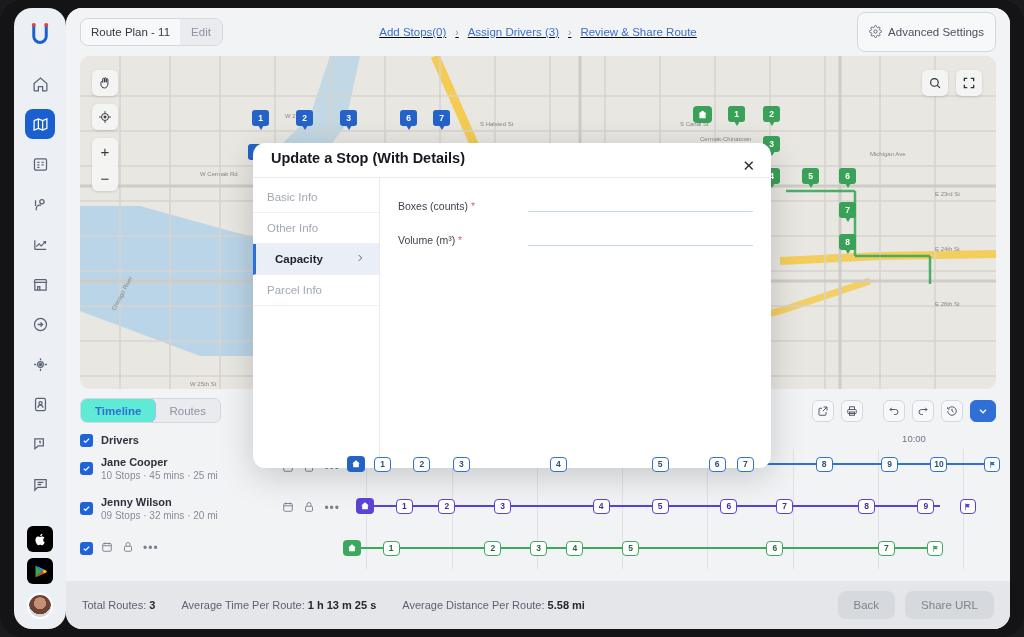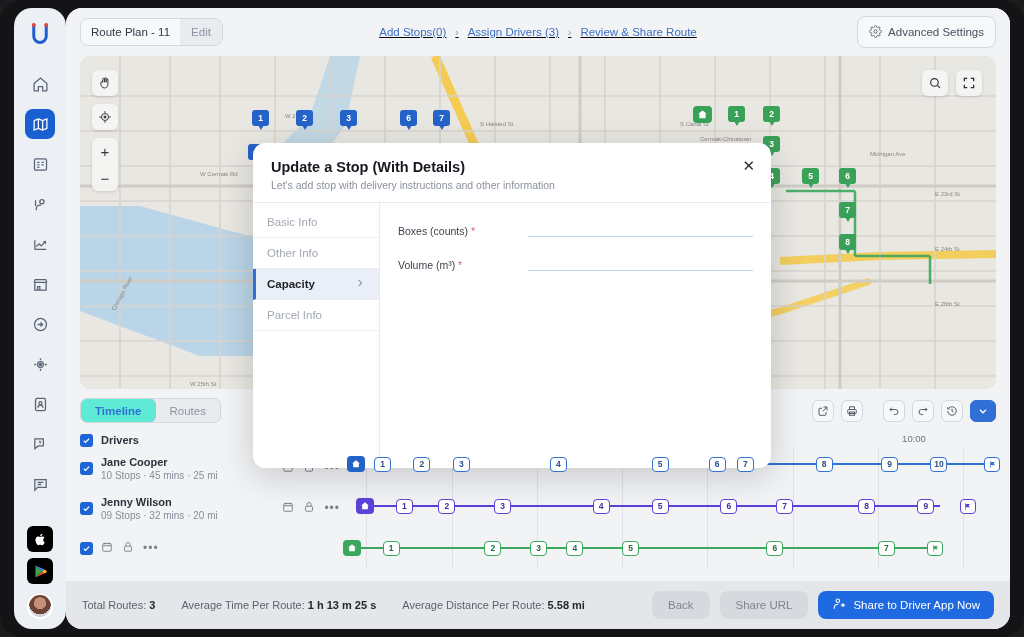--- a/index.html
+++ b/index.html
@@ -96,21 +96,21 @@
     pointer-events: none;
     text-decoration: underline;
   }
   #crumbs > * { pointer-events: auto; }
   .crumb { font-size: 11.5px; color: #3d6fc4; }
   .crumb-sep { font-size: 10px; color: #7e96c4; }
 
   .adv-btn {
     margin-left: auto;
     display: flex; align-items: center; gap: 6px;
-    height: 32px; padding: 0 11px;
+    height: 40px; padding: 0 11px;
     border: 1px solid #d3d7de; border-radius: 8px;
     background: #f7f8fa;
     font-size: 11.5px; color: #4a5160;
   }
   .adv-btn svg { width: 13px; height: 13px; color: #5b6475; }
 
   
   #map {
     position: relative; margin: 0 14px;
     height: 333px; border-radius: 10px;
@@ -296,41 +296,41 @@
   
   #modal {
     position: absolute; left: 187px; top: 135px;
     width: 518px; height: 325px;
     background: #fff; border-radius: 12px;
     box-shadow: 0 8px 34px #0000002e;
     overflow: hidden;
     display: flex; flex-direction: column;
   }
   .m-head {
-    padding: 16px 18px 11px;
+    padding: 7px 18px 11px;
     border-bottom: 1px solid #e8eaee;
     position: relative;
   }
   .m-title { font-size: 14.5px; font-weight: 700; color: #15181e; }
   .m-sub { font-size: 10.5px; color: #8a919d; margin-top: 4px; }
   .m-close {
     position: absolute; right: 16px; top: 15px;
     font-size: 15px; color: #2b2f36; line-height: 1;
   }
   .m-body { flex: 1; display: flex; }
   .m-nav { width: 127px; border-right: 1px solid #e8eaee; padding-top: 4px; }
   .m-nav-item {
     height: 31px; padding: 0 14px;
     display: flex; align-items: center;
     font-size: 11.5px; color: #a2a8b3;
     border-bottom: 1px solid #eef0f3;
   }
   .m-nav-item.active {
     background: #eaeff7; color: #1d2129; font-weight: 700;
-    border-left: 3px solid #2f6fd6; padding-left: 11px;
+    border-left: 3px solid #2f6fd6; padding-left: 19px;
     justify-content: space-between;
   }
   .m-nav-item.active svg { width: 10px; height: 10px; color: #5c636f; }
   .m-form { flex: 1; padding: 16px 18px; }
   .frow {
     display: flex; align-items: flex-end; gap: 8px;
     margin-bottom: 16px;
   }
   .flabel { font-size: 10.5px; color: #3d434d; width: 122px; flex-shrink: 0; }
   .flabel .req { color: #e0607a; }
@@ -818,37 +818,26 @@
       </div>
       <div class="stat">
         <span>Average Time Per Route: </span><b>1 h 13 m 25 s</b>
       </div>
       <div class="stat">
         <span>Average Distance Per Route: </span><b>5.58 mi</b>
       </div>
       <div class="fbtns">
         <div class="fbtn">Back</div>
         <div class="fbtn">Share URL</div>
-        <div class="fbtn primary">
-          <span>
-            <svg viewBox="0 0 24 24" fill="none" stroke="currentColor" stroke-width="1.9">
-                <circle cx="10" cy="6.5" r="3"></circle>
-                <path d="M4 20v-1.5a6 6 0 0 1 6-6h1"></path>
-                <path d="M15 14h6M18 11l3 3-3 3"></path>
-              </svg>
-          </span>
-          <span>Share to Driver App Now</span>
-        </div>
       </div>
     </div>
 
     <div id="modal">
       <div class="m-head">
         <div class="m-title">Update a Stop (With Details)</div>
-        <div class="m-sub">Let's add stop with delivery instructions and other information</div>
         <div class="m-close">✕</div>
       </div>
       <div class="m-body">
         <div class="m-nav">
           <div class="m-nav-item">Basic Info</div>
           <div class="m-nav-item">Other Info</div>
           <div class="m-nav-item active">
             <span>Capacity</span>
             <span>
               <svg viewBox="0 0 24 24" fill="none" stroke="currentColor" stroke-width="2.4">

